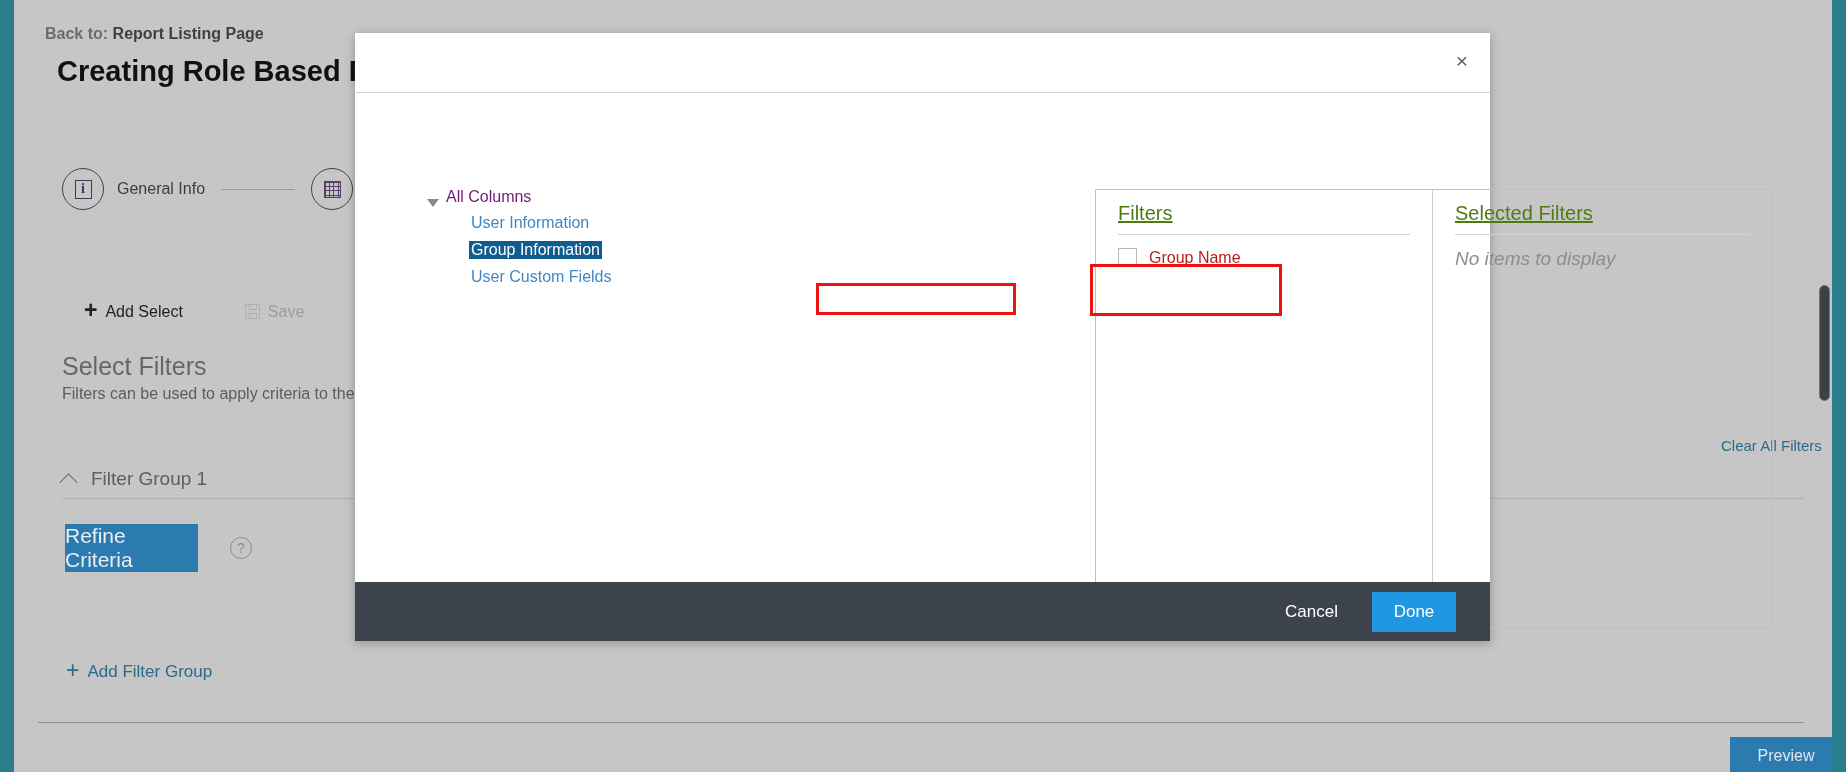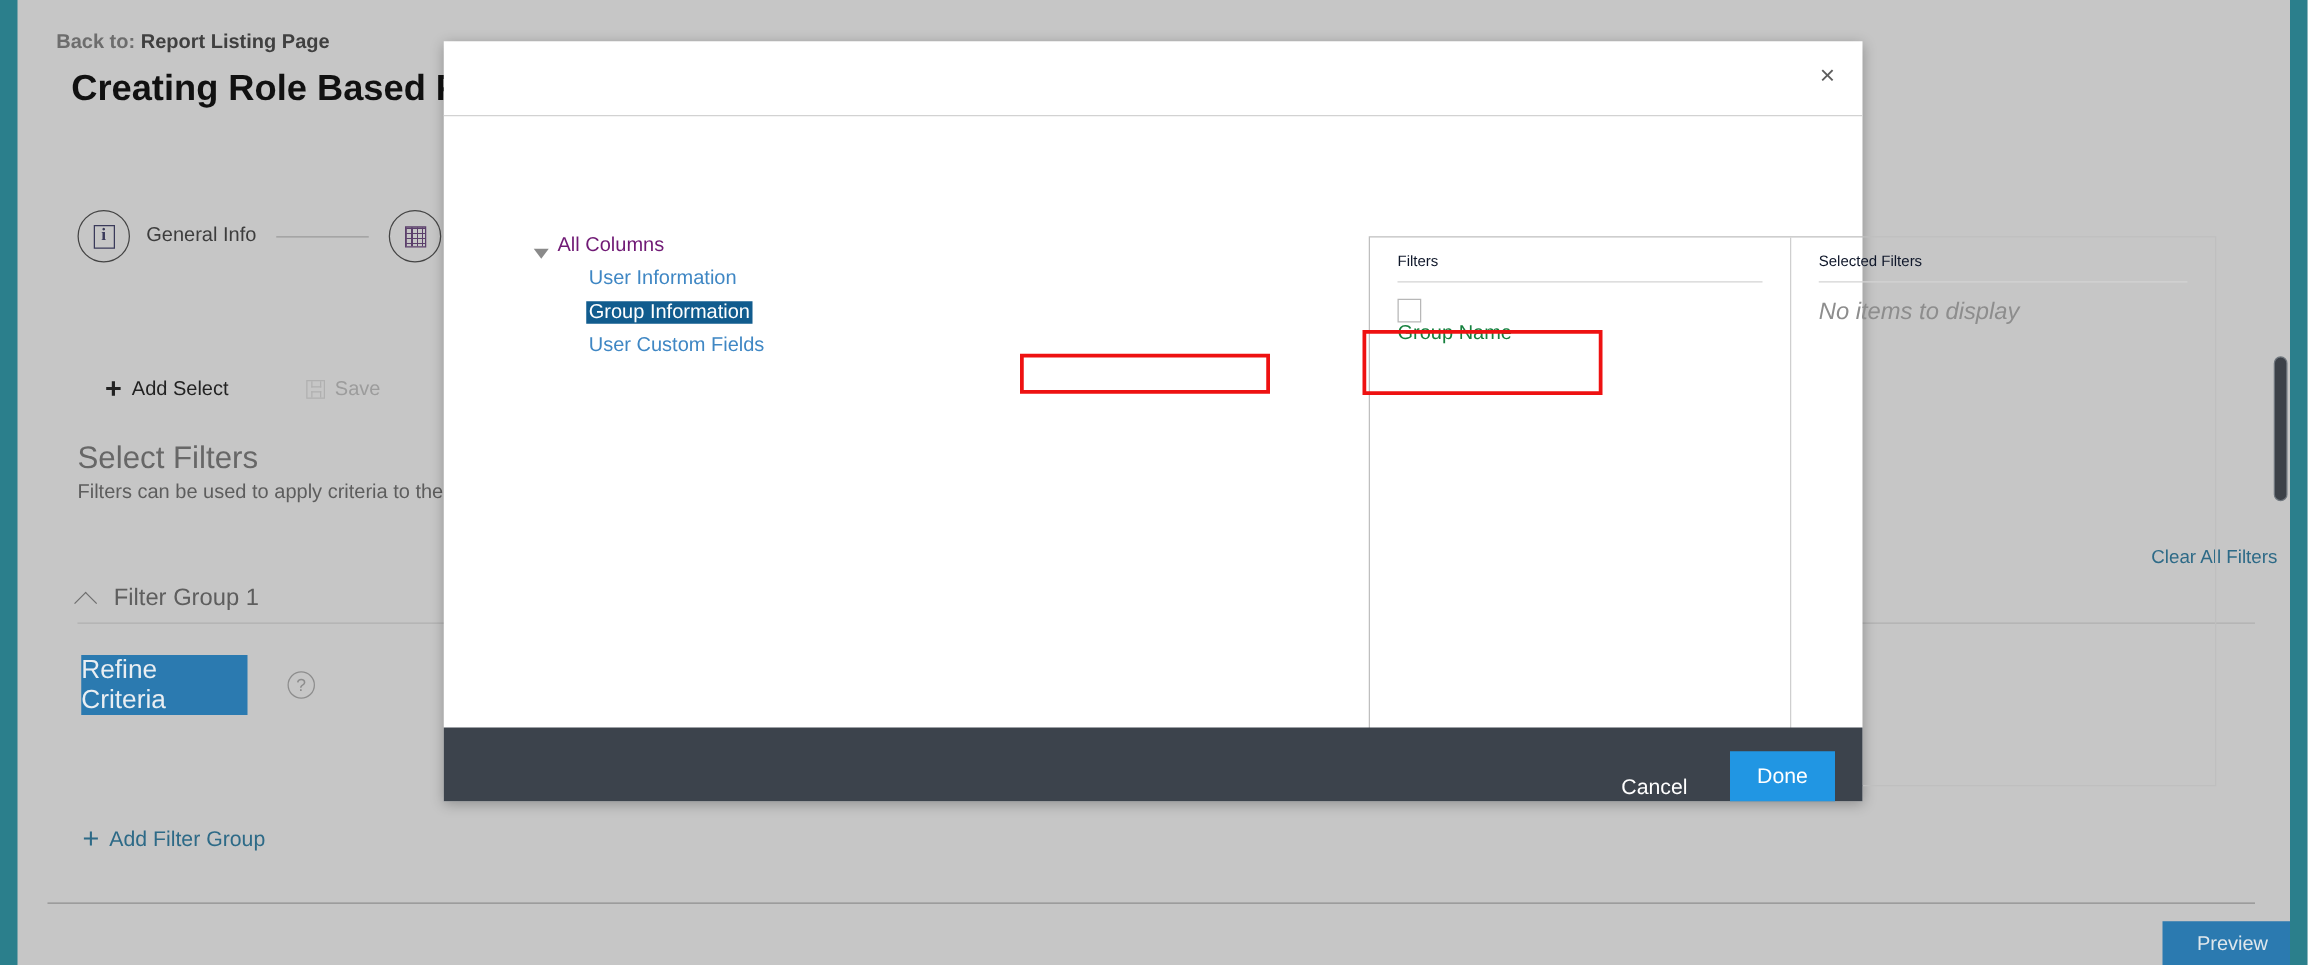--- a/index.html
+++ b/index.html
@@ -443,37 +443,38 @@
     box-sizing: border-box;
   }
   #panel-filters {
     width: 337px;
     border-right: 1px solid #cfcfcf;
   }
   #panel-selected {
     width: 339px;
   }
   .panel-head {
-    font-size: 12px;
-    color: #0f172a;
+    font-size: 20px;
+    color: #4d7c0f;
     padding: 12px 0 0 22px;
+    text-decoration: underline;
   }
   .panel-rule {
     margin: 9px 22px 0 22px;
     height: 1px;
     background: #d3d3d3;
   }
   .panel-content {
     padding: 13px 0 0 22px;
   }
   .filter-item {
     display: flex;
-    font-size: 16px;
-    color: #15803d;
-    flex-direction: column;
+    align-items: center;
+    font-size: 16px;
+    color: #b91c1c;
   }
   .filter-cb {
     width: 19px; height: 19px;
     border: 1.6px solid #b7b7b7;
     box-sizing: border-box;
     margin-right: 12px;
     background: #fff;
   }
   .empty-note {
     font-size: 19px;
@@ -482,24 +483,24 @@
   }
 
   
   #modal-footer {
     position: absolute;
     left: 0; bottom: 0;
     width: 100%;
     height: 59px;
     background: #3c434c;
     display: flex;
-    align-items: flex-end;
+    align-items: center;
     justify-content: flex-end;
     box-sizing: border-box;
-    padding-right: 22px;
+    padding-right: 34px;
   }
   #btn-cancel {
     color: #ffffff;
     font-size: 17px;
     background: transparent;
     border: none;
     margin-right: 28px;
     cursor: pointer;
     font-family: "Liberation Sans", sans-serif;
   }

